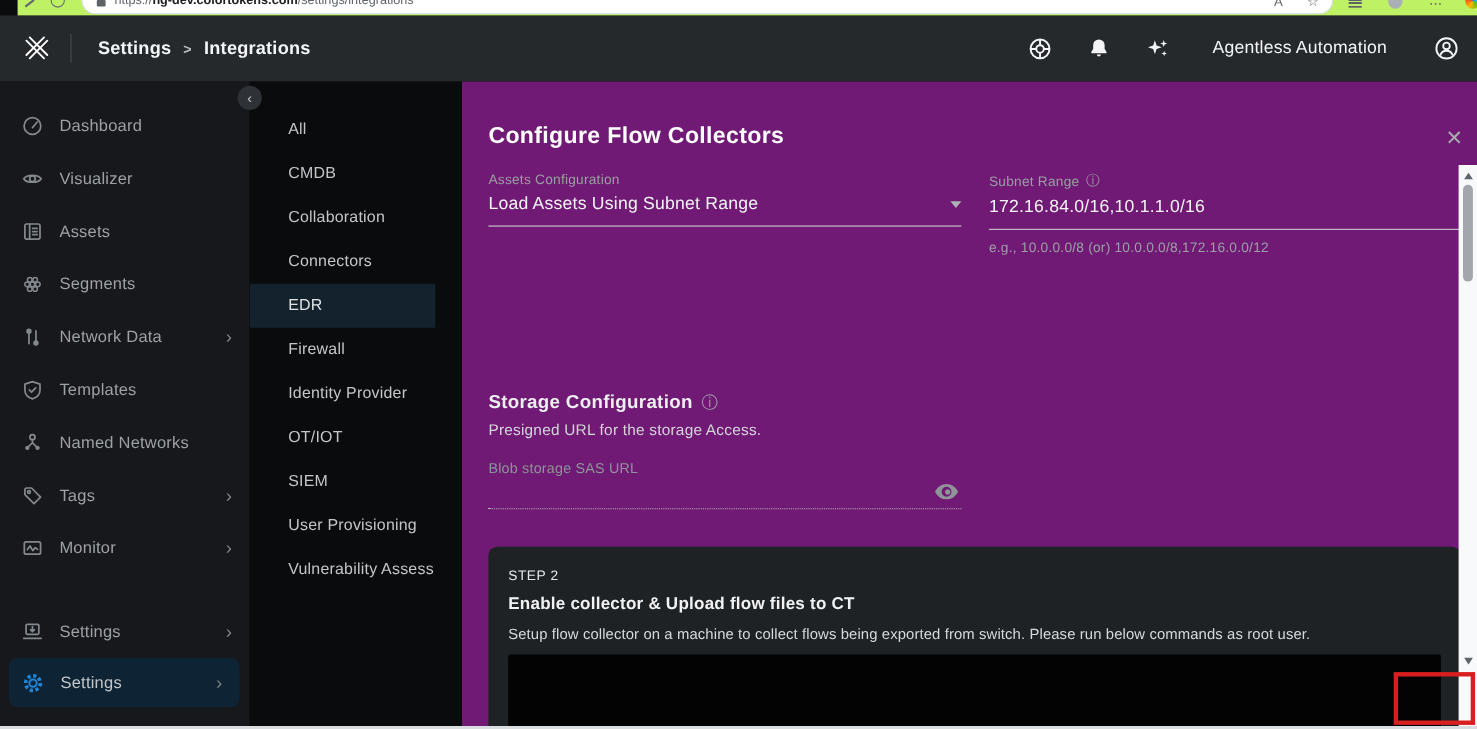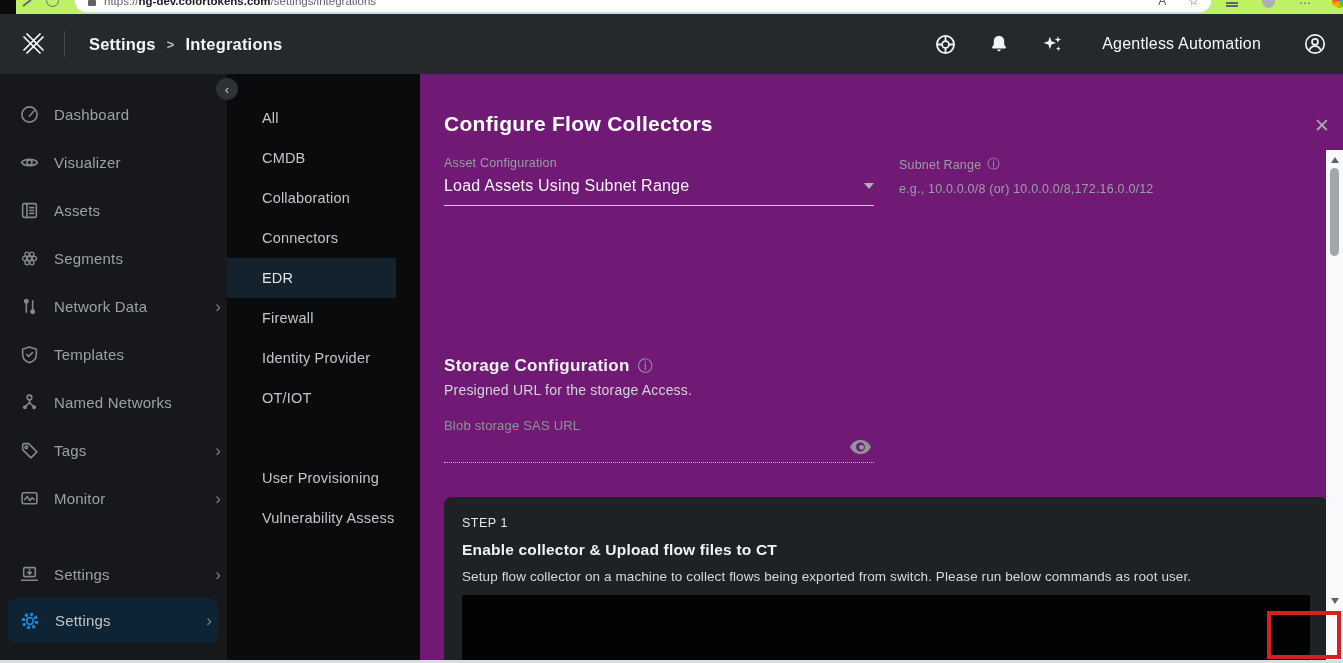--- a/index.html
+++ b/index.html
@@ -26,21 +26,21 @@
   .hdr-divider { width:1px; height:26px; background:#474b4f; margin-left:18px; }
   .breadcrumb { margin-left:24px; display:flex; align-items:center; font-size:16.5px; font-weight:700; color:#f3f5f6; letter-spacing:.2px; }
   .crumb-sep { color:#b9bec2; font-size:13px; margin:0 11px; font-weight:700; }
   .hdr-right { margin-left:auto; display:flex; align-items:center; gap:32px; }
   .account-label { font-size:16px; font-weight:500; color:#f3f5f6; margin:0 10px 0 6px; letter-spacing:.2px; }
   .hicon { display:flex; align-items:center; }
 
   
   .sidebar1 { position:absolute; left:0; top:74px; width:227px; height:589px; background:#16181b; z-index:2; }
   .collapse-btn { position:absolute; left:205px; top:4px; width:22px; height:22px; border-radius:50%; background:#2e3236; color:#c3c7ca; font-size:13px; display:flex; align-items:center; justify-content:center; z-index:6; }
-  .side-item { position:absolute; left:0; right:0; height:48px; display:flex; align-items:center; padding:0 6px 0 20px; color:#9da1a5; }
+  .side-item { position:absolute; left:0; right:0; height:48px; display:flex; align-items:center; padding:0 16px 0 20px; color:#9da1a5; }
   .side-item .lbl { margin-left:15px; font-size:15px; letter-spacing:.2px; }
   .side-item .chev { margin-left:auto; color:#7e8286; font-size:17px; line-height:1; }
   .side-item.selected { left:8px; right:9px; height:45px; border-radius:8px; background:var(--nav-selected-bg,#0e2333); padding-left:12px; }
   .side-item.selected .lbl { color:#c2c6c9; }
 
   
   .sidebar2 { position:absolute; left:227px; top:74px; width:169px; height:589px; background:#0a0b0d; overflow:hidden; z-index:2; }
   .cat-item { position:absolute; left:0; right:0; height:40px; display:flex; align-items:center; padding-left:35px; font-size:14.5px; color:#c3c6c9; white-space:nowrap; letter-spacing:.2px; }
   .cat-item.selected { background:var(--row-selected-bg,#13222c); color:#e0e3e5; }
 
@@ -251,60 +251,64 @@
 
   <div class="sidebar2">
     <div class="cat-item" style="top:24px">All</div>
     <div class="cat-item" style="top:64px">CMDB</div>
     <div class="cat-item" style="top:104px">Collaboration</div>
     <div class="cat-item" style="top:144px">Connectors</div>
     <div class="cat-item selected" style="top:184px">EDR</div>
     <div class="cat-item" style="top:224px">Firewall</div>
     <div class="cat-item" style="top:264px">Identity Provider</div>
     <div class="cat-item" style="top:304px">OT/IOT</div>
+    <div class="cat-item" style="top:344px">SIEM</div>
     <div class="cat-item" style="top:384px">User Provisioning</div>
     <div class="cat-item" style="top:424px">Vulnerability Assess</div>
   </div>
 
   <div class="dialog">
     <div class="dlg-title">Configure Flow Collectors</div>
     <span class="dlg-close">✕</span>
 
     <div class="field" style="left:24px; top:82px;">
-      <div class="f-label">Asset Configuration</div>
+      <div class="f-label">Assets Configuration</div>
       <div class="f-valrow">
         <span class="f-value">Load Assets Using Subnet Range</span>
         <span class="caret"></span>
       </div>
     </div>
 
     <div class="field" style="left:479px; top:82px;">
       <div class="f-label">
         <span>Subnet Range</span>
         <i class="info-i">ⓘ</i>
       </div>
+      <div class="f-valrow">
+        <span class="f-value">172.16.84.0/16,10.1.1.0/16</span>
+      </div>
       <div class="f-hint">e.g., 10.0.0.0/8 (or) 10.0.0.0/8,172.16.0.0/12</div>
     </div>
 
 
     <div class="storage-heading">
       <span>Storage Configuration</span>
       <i class="info-i">ⓘ</i>
     </div>
     <div class="storage-sub">Presigned URL for the storage Access.</div>
     <div class="sas-label">Blob storage SAS URL</div>
     <span class="eye-btn">
       <svg width="21" height="14" viewBox="0 0 21 14">
           <path d="M10.5 0C6 0 2.2 2.6 0 7c2.2 4.4 6 7 10.5 7S18.8 11.4 21 7C18.8 2.6 15 0 10.5 0Zm0 11.5A4.5 4.5 0 1110.5 2.5a4.5 4.5 0 010 9Zm0-2A2.5 2.5 0 1010.5 5a2.5 2.5 0 000 4.5Z" fill="#8f9499"></path>
         </svg>
     </span>
     <div class="sas-underline"></div>
 
     <div class="step-card">
-      <div class="step-label">STEP 1</div>
+      <div class="step-label">STEP 2</div>
       <div class="step-title">Enable collector &amp; Upload flow files to CT</div>
       <div class="step-desc">Setup flow collector on a machine to collect flows being exported from switch. Please run below commands as root user.</div>
       <div class="code-block"></div>
     </div>
 
   </div>
 
   <div class="annotation-box"></div>
 
   <div class="scrollbar">

